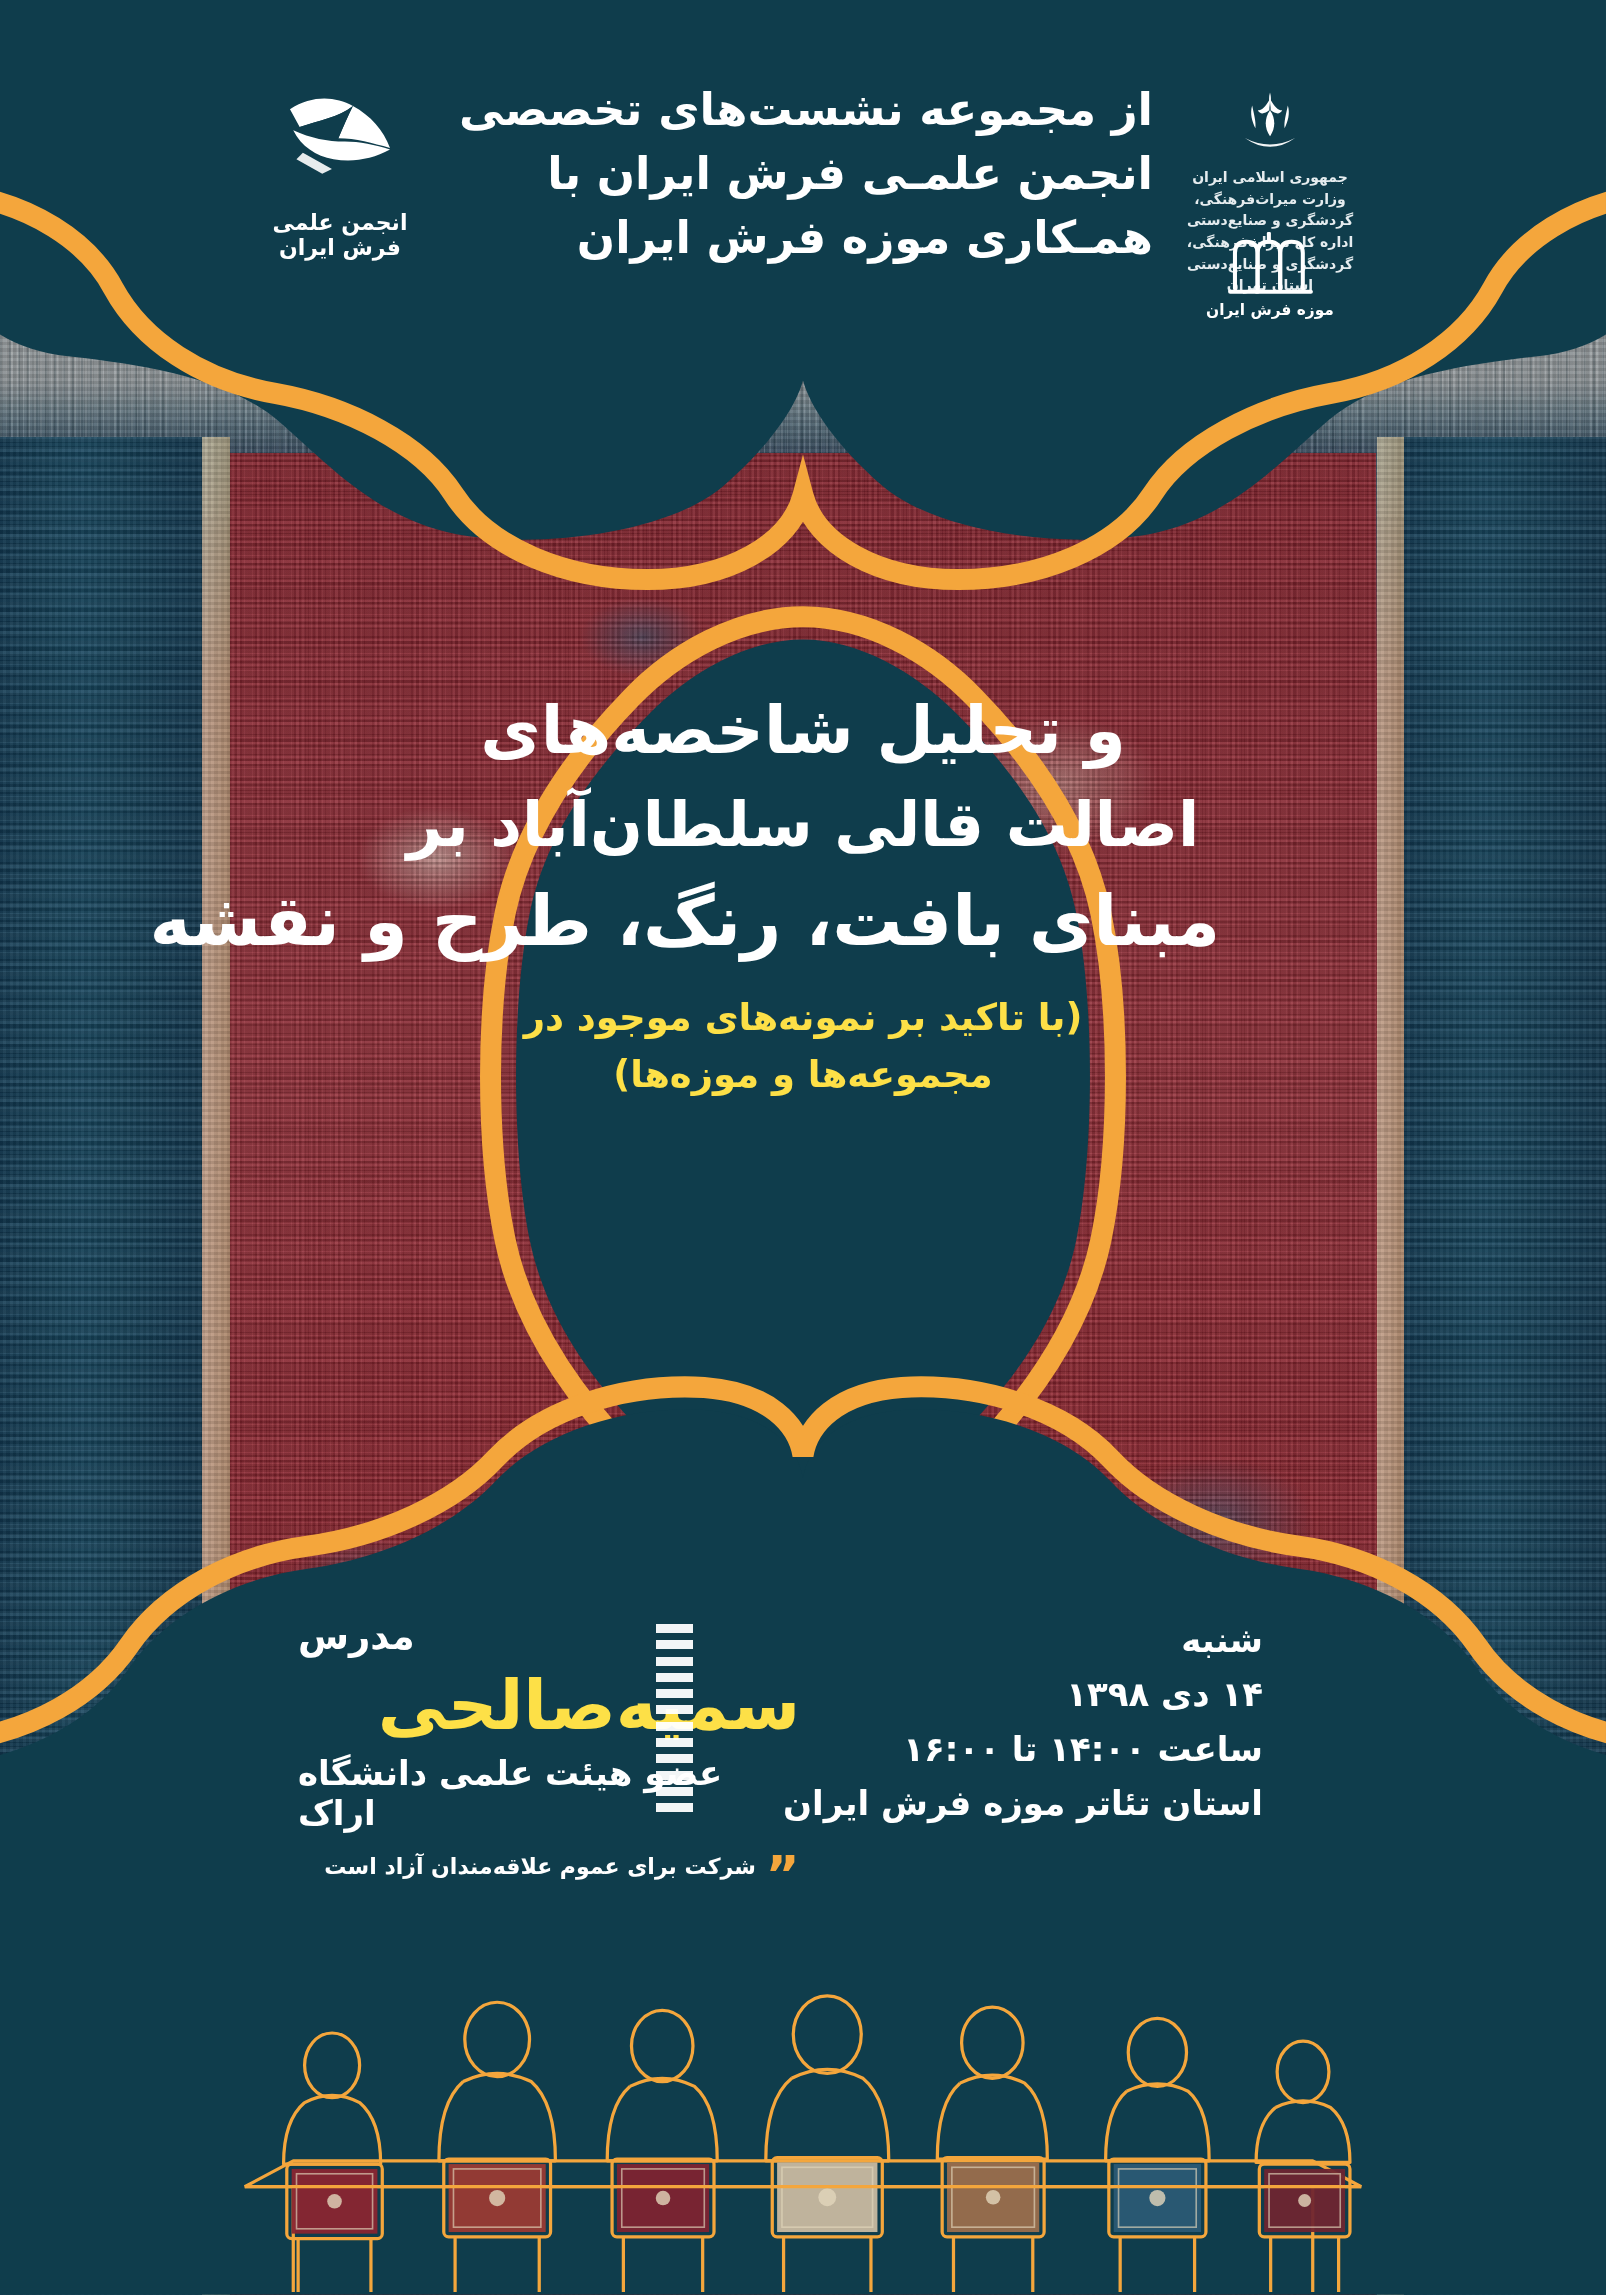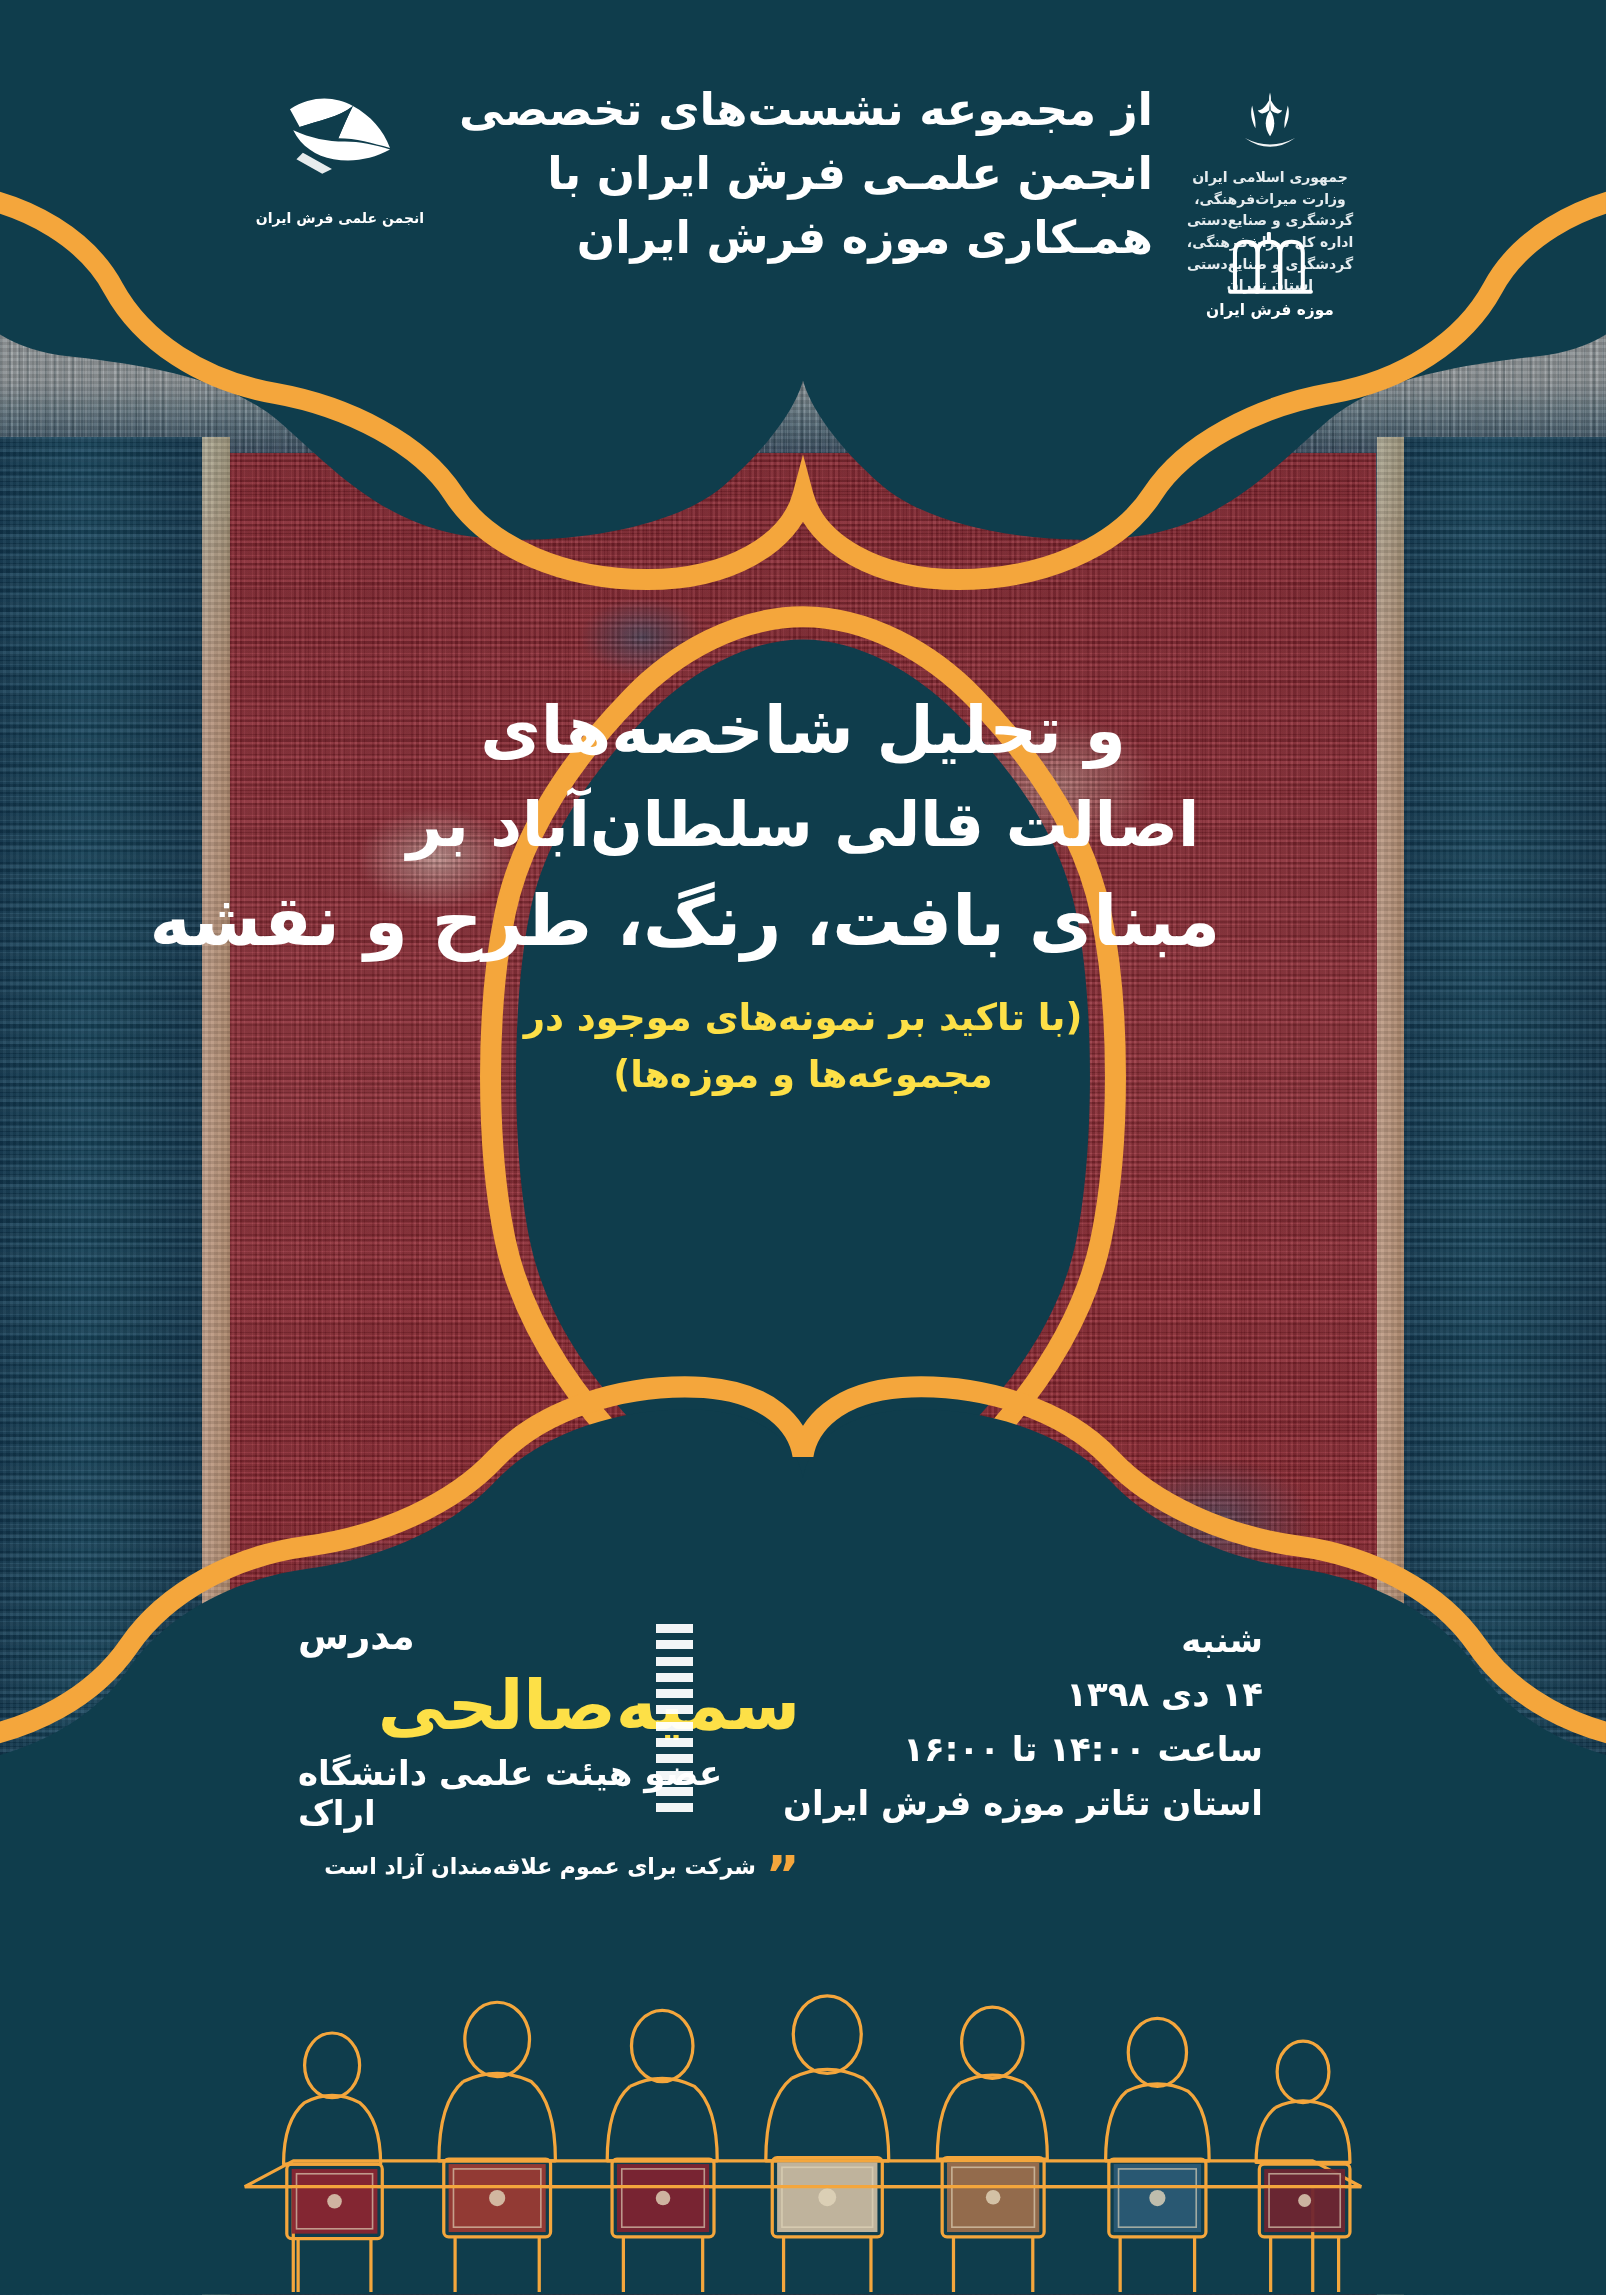--- a/index.html
+++ b/index.html
@@ -188,21 +188,21 @@
   .assoc-logo {
     position: absolute;
     left: 243px;
     top: 6.5px;
     width: 194px;
     text-align: center;
     color: #fff;
   }
   .assoc-book { width: 130px; height: 121px; margin: 0 auto; }
   .assoc-name {
-    font-size: 14px;
+    font-size: 22px;
     font-weight: 700;
     margin-top: 1.6px;
     letter-spacing: 0.8px;
   }
 
   
   .title-content {
     position: absolute;
     top: 687px; left: 50%;
     transform: translateX(-50%);

